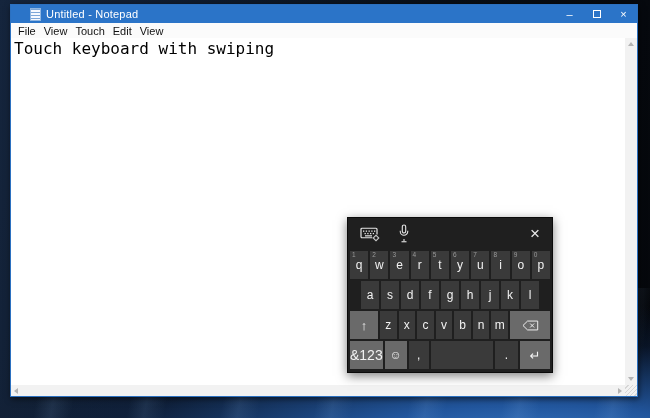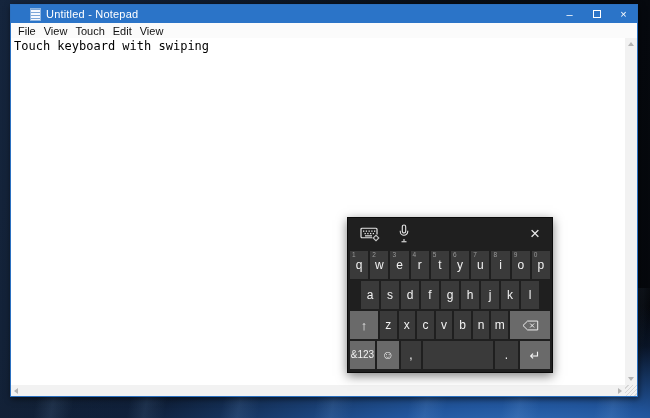--- a/index.html
+++ b/index.html
@@ -29,21 +29,21 @@
     color:#fff;font-size:11px;cursor:default;}
   .max-glyph{width:8px;height:8px;border:1px solid #fff;box-sizing:border-box;display:block;}
 
   .menubar{height:15px;background:#fbfbfb;display:flex;align-items:center;
     font-size:11px;color:#111;padding-left:3px;border-bottom:1px solid #fbfbfb;}
   .menu-item{padding:0 4px;white-space:nowrap;}
 
   .client{position:absolute;top:33px;left:0;right:0;bottom:0;background:#fff;}
   .doc-text{position:absolute;top:1px;left:3px;right:14px;
     font-family:"DejaVu Sans Mono","Liberation Mono",monospace;
-    font-size:12px;color:#000;white-space:pre;}
+    font-size:16px;color:#000;white-space:pre;}
 
   
   .vscroll{position:absolute;top:0;right:0;width:12px;bottom:11px;background:#f2f2f2;}
   .hscroll{position:absolute;left:0;bottom:0;right:12px;height:11px;background:#f2f2f2;}
   .sb-corner{position:absolute;right:0;bottom:0;width:12px;height:11px;background:#f2f2f2;
     background-image:repeating-linear-gradient(135deg,#f2f2f2 0 2px,#d6d6d6 2px 3px);}
   .tri{width:0;height:0;position:absolute;}
   .tri-up{left:3px;top:4px;border-left:3px solid transparent;border-right:3px solid transparent;border-bottom:4px solid #b4b4b4;}
   .tri-down{left:3px;bottom:4px;border-left:3px solid transparent;border-right:3px solid transparent;border-top:4px solid #b4b4b4;}
   .tri-left{left:3px;top:3px;border-top:3px solid transparent;border-bottom:3px solid transparent;border-right:4px solid #b4b4b4;}
@@ -61,21 +61,21 @@
   .kb-rows{flex:1;display:flex;flex-direction:column;gap:2px;padding:2px 2px 3px 2px;box-sizing:border-box;}
   .kb-row{flex:1;display:flex;gap:2px;}
   .kb-row.row2{padding:0 11px;}
   .key{flex:1;background:#3a3a3a;color:#f2f2f2;position:relative;
     display:flex;align-items:center;justify-content:center;
     font-size:12px;line-height:1;cursor:default;}
   .key.special{background:#6a6a6a;}
   .key .hint{position:absolute;top:1px;left:2px;font-size:6.5px;color:#9a9a9a;}
   .key[data-name="key-shift"]{flex:0 0 28px;font-size:13px;}
   .key[data-name="key-backspace"]{flex:0 0 40px;}
-  .key[data-name="key-symbols"]{flex:0 0 25px;font-size:10px;}
+  .key[data-name="key-symbols"]{flex:0 0 25px;font-size:14px;}
   .key[data-name="key-emoji"]{flex:0 0 22px;font-size:12px;}
   .key[data-name="key-comma"]{flex:0 0 20px;}
   .key[data-name="key-space"]{flex:1 1 auto;}
   .key[data-name="key-period"]{flex:0 0 23px;}
   .key[data-name="key-enter"]{flex:0 0 30px;font-size:13px;}
 </style>
 </head>
 <body>
 
 <div class="desktop" data-name="desktop-wallpaper"></div>

